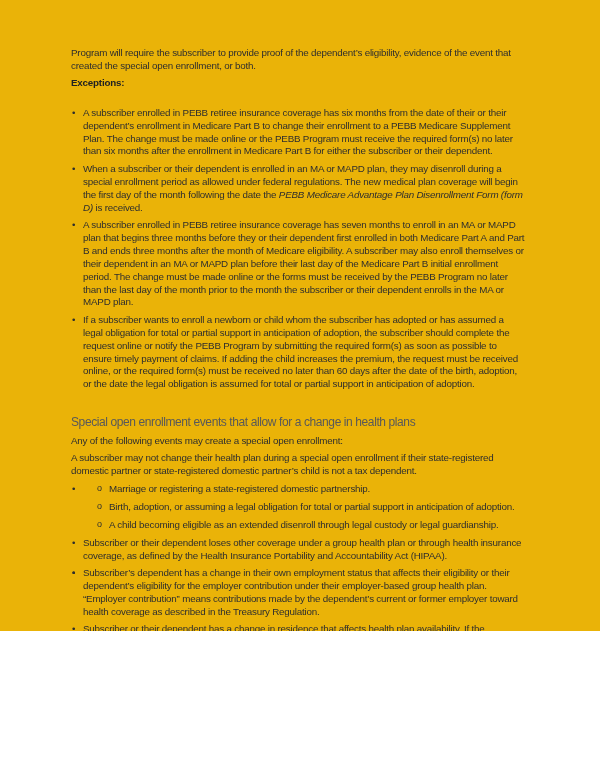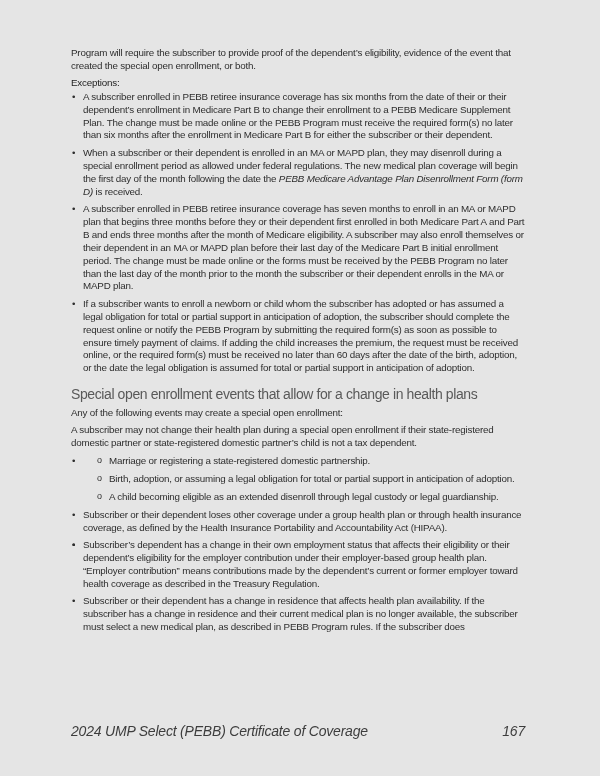--- a/index.html
+++ b/index.html
@@ -3,38 +3,38 @@
 <meta charset="utf-8">
 <style>
   html, body { margin: 0; padding: 0; }
   body {
     width: 600px; height: 776px;
     background: #ffffff;
     font-family: "Liberation Sans", sans-serif;
   }
   .page {
     position: relative;
-    width: 600px; height: 776px;
-    background: #e5e5e5;
+    width: 600px; height: 631px;
+    background: #eab308;
     overflow: hidden;
     color: #2e2e2e;
     font-size: 9.8px;
     letter-spacing: -0.2px;
     line-height: 12.9px;
   }
   .content {
     position: absolute;
     left: 71px; top: 47px;
     width: 454px;
   }
   p.body { margin: 0 0 4px 0; }
-  p.bold-label { margin: 0 0 1px 0; font-weight: normal; color: #222222; }
+  p.bold-label { margin: 0 0 17px 0; font-weight: bold; color: #222222; }
   h1.heading {
-    margin: 10px 0 3px 0;
-    font-size: 14px;
+    margin: 22px 0 3px 0;
+    font-size: 12px;
     font-weight: normal;
     letter-spacing: -0.4px;
     line-height: 19px;
     color: #595959;
     white-space: nowrap;
   }
   ul.list { list-style: none; margin: 0 0 1px 0; padding: 0; }
   ul.list > li {
     position: relative;
     padding-left: 12px;

